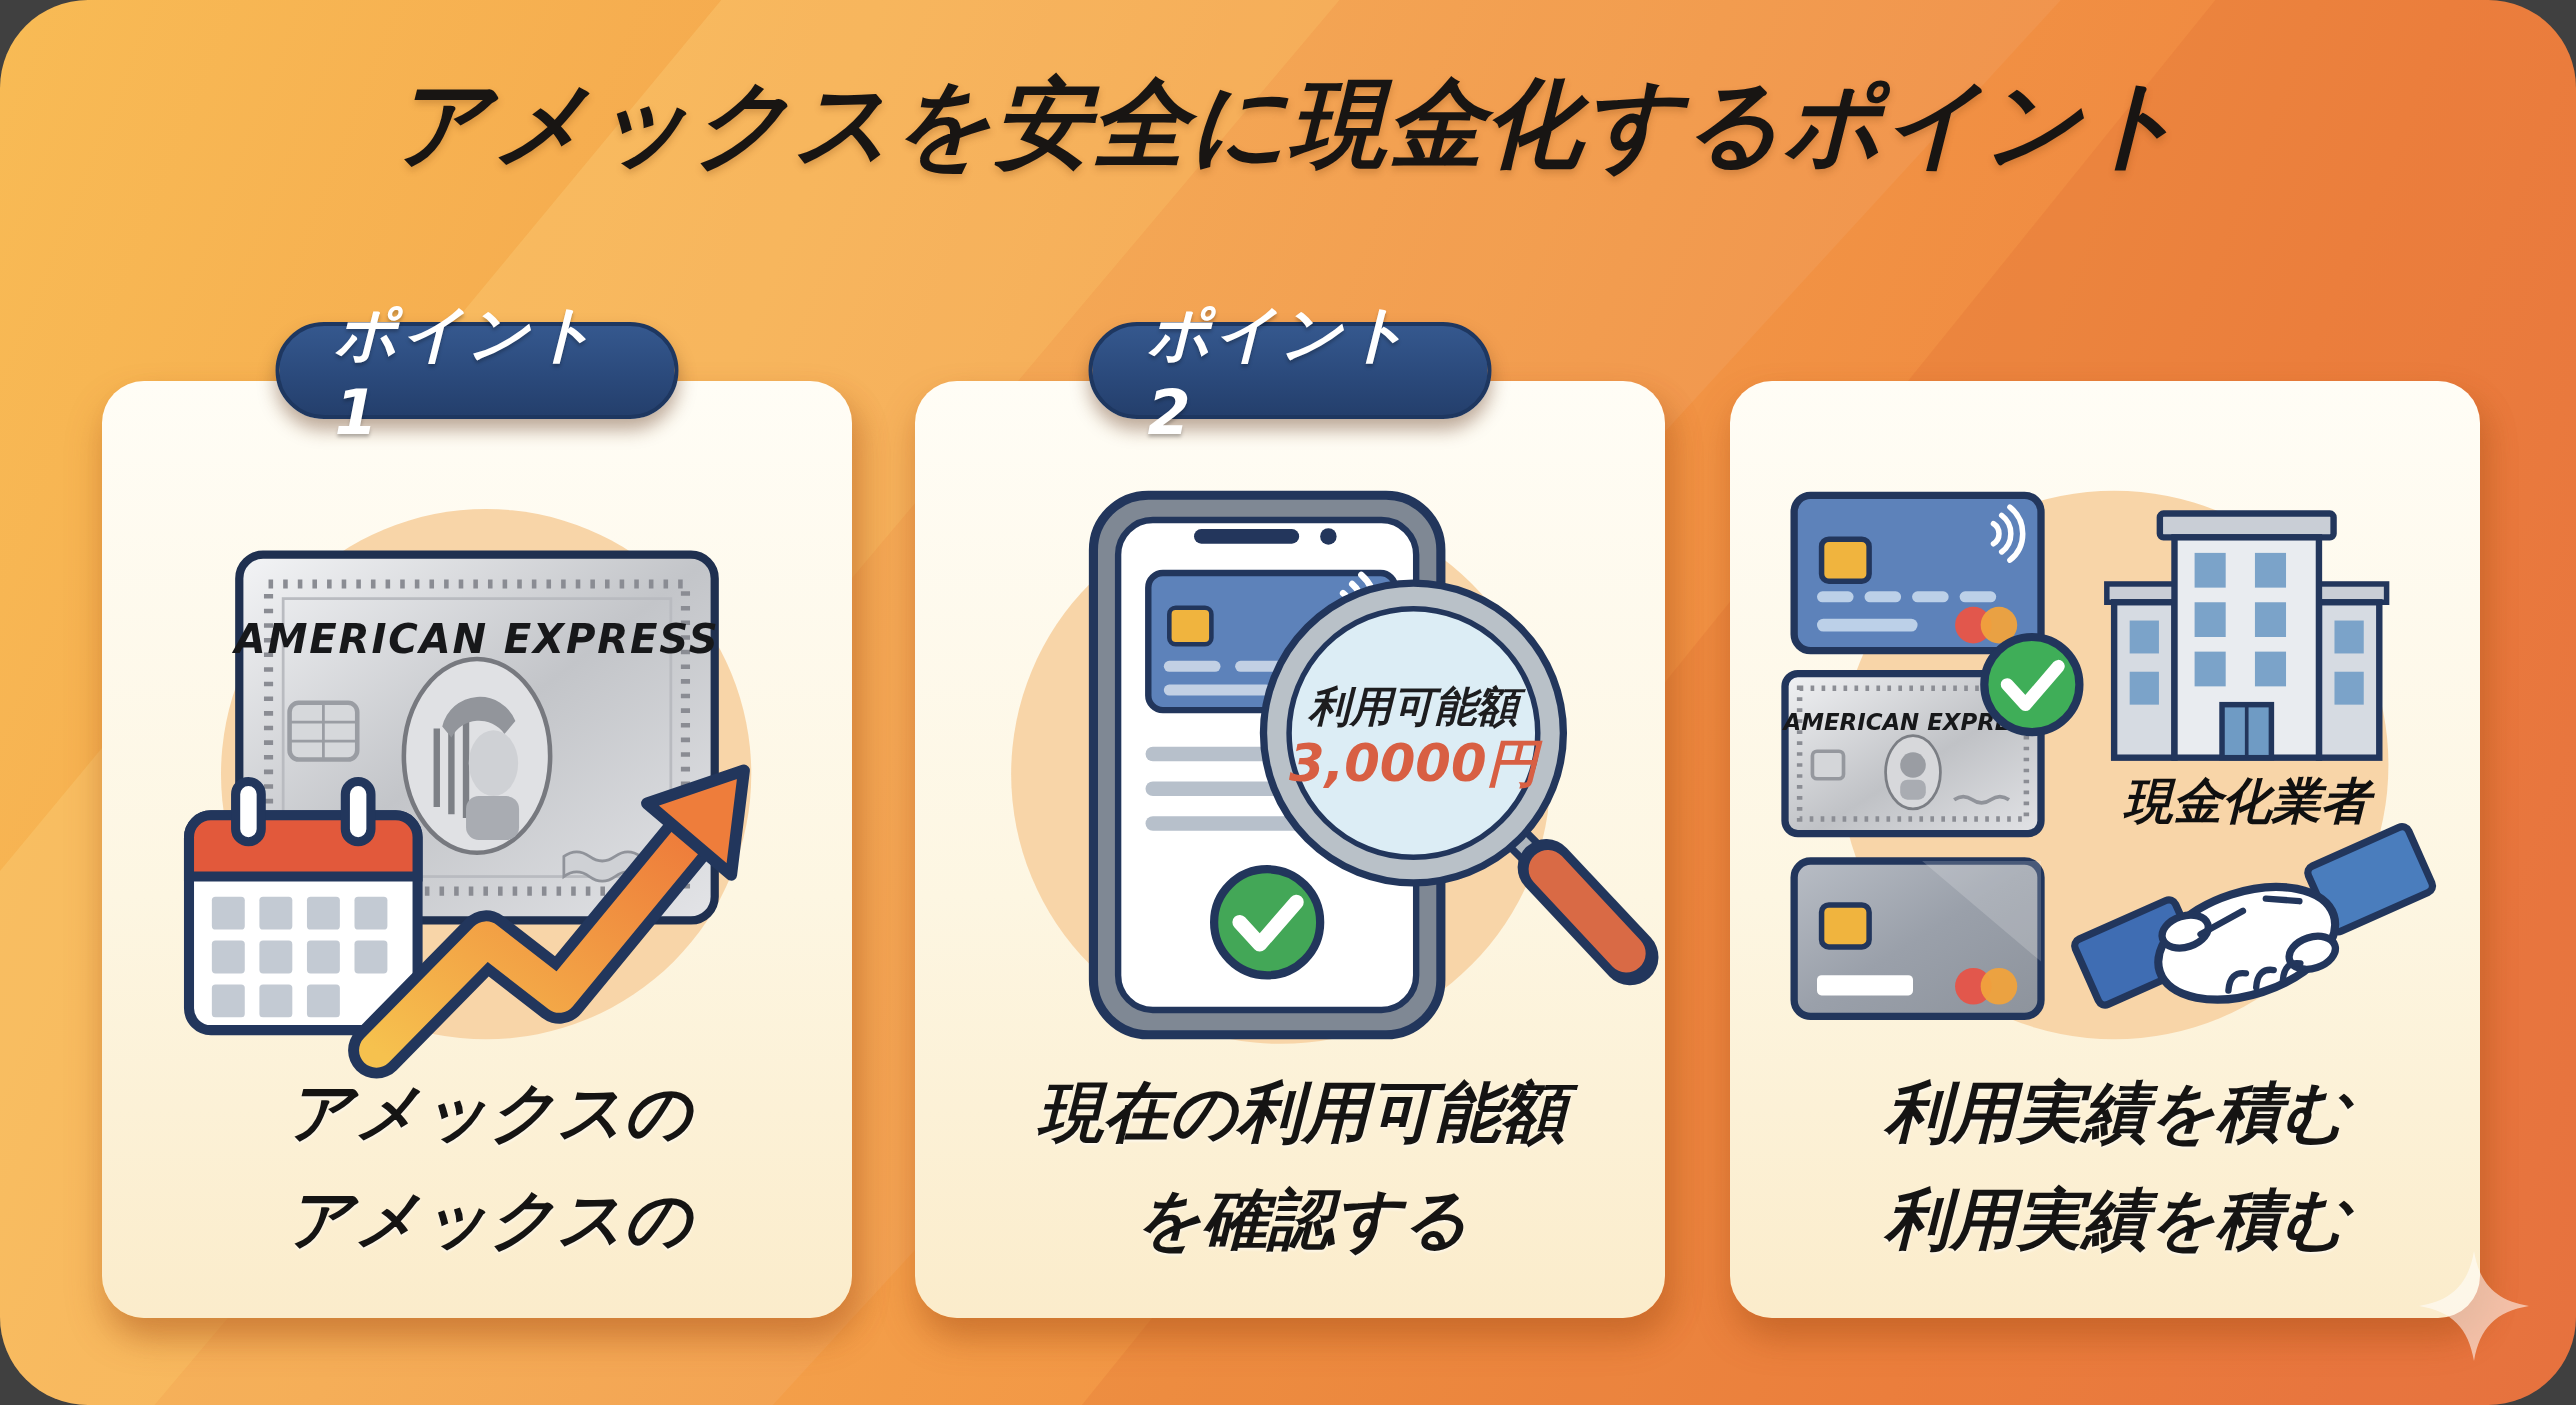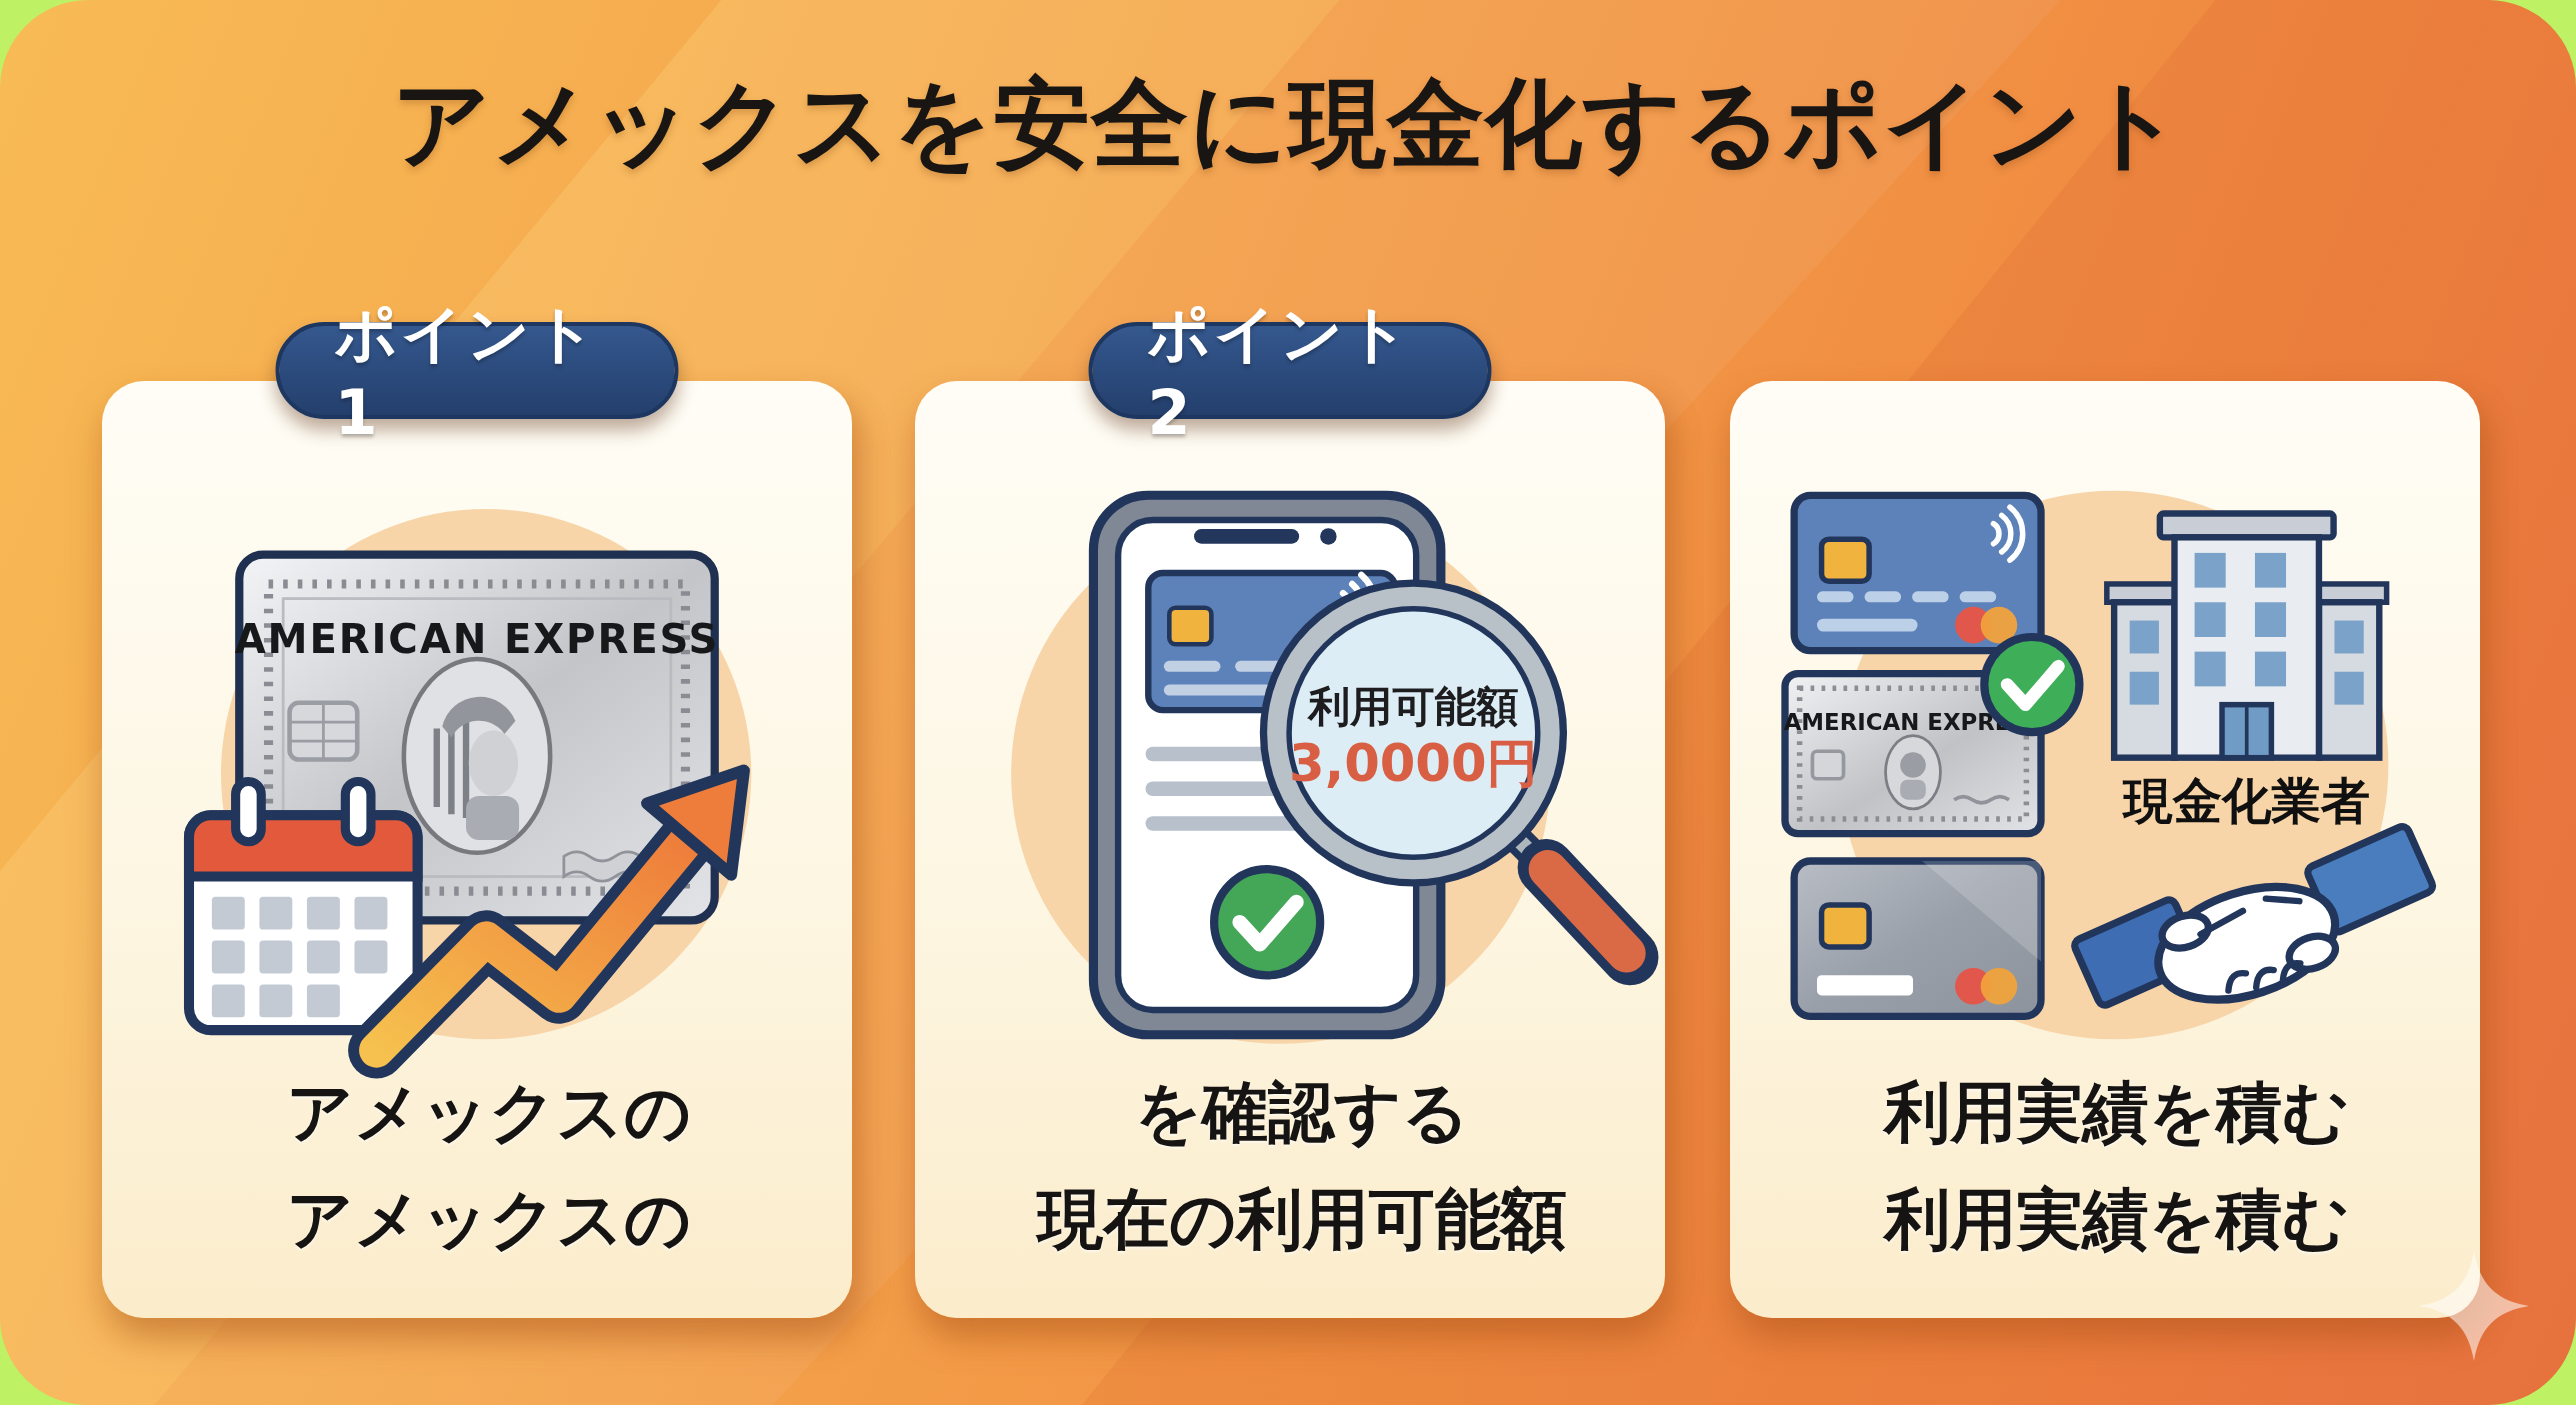--- a/index.html
+++ b/index.html
@@ -1,17 +1,17 @@
 <!DOCTYPE html>
 <html style="font-size:14.6px"><head>
 <meta charset="utf-8">
 <style>
   html,body{margin:0;padding:0;background:#ffffff;}
   body{width:2576px;height:1405px;overflow:hidden;font-family:"DejaVu Sans","Liberation Sans",sans-serif;}
-  .canvas{position:relative;width:2576px;height:1405px;background:#bef264;}
+  .canvas{position:relative;width:2576px;height:1405px;background:#404040;font-style:italic;}
   .poster{position:absolute;inset:0;border-radius:88px;overflow:hidden;
           background:linear-gradient(112deg,#f8bb55 0%,#f5a94e 28%,#f29645 55%,#ef8640 78%,#ea7743 100%);}
   .facet{position:absolute;inset:0;pointer-events:none;}
   .facet.f1{background:rgba(255,228,150,0.22);clip-path:polygon(28% 0,52% 0,6% 100%,0 100%,0 62%);}
   .facet.f2{background:rgba(255,255,255,0.06);clip-path:polygon(52% 0,80% 0,30% 100%,6% 100%);}
   .facet.f3{background:rgba(205,70,30,0.12);clip-path:polygon(86% 0,100% 0,100% 100%,42% 100%);}
   .title{position:absolute;top:60px;left:0;width:100%;text-align:center;
          font-size:97px;font-weight:800;color:#181513;letter-spacing:0.9px;
          text-shadow:0 3.7px 7.3px rgba(120,60,10,0.25);}
   .card{position:absolute;top:381px;width:750px;height:937px;border-radius:42px;
@@ -147,22 +147,22 @@
           <line x1="692" y1="464" x2="778" y2="556" stroke="#d96a45" stroke-width="42" stroke-linecap="round"></line>
           <circle cx="545" cy="315" r="150" fill="#dcedf5"></circle>
           <circle cx="545" cy="315" r="150" fill="none" stroke="#b9c1c8" stroke-width="26"></circle>
           <circle cx="545" cy="315" r="164" fill="none" stroke="#22365c" stroke-width="8"></circle>
           <circle cx="545" cy="315" r="136" fill="none" stroke="#22365c" stroke-width="6"></circle>
           <text x="545" y="302" text-anchor="middle" font-size="46" font-weight="800" fill="#1d1d1f">利用可能額</text>
           <text x="545" y="368" text-anchor="middle" font-size="56" font-weight="800" fill="#d85f43">3,0000円</text>
         </g>
       </svg>
       <div class="caption">
+        <div>現在の利用可能額</div>
         <div>を確認する</div>
-        <div>現在の利用可能額</div>
       </div>
     </div>
 
     <div class="card c3">
       <svg class="art" viewBox="0 0 820 700">
         <defs>
           <linearGradient id="c3silver" x1="0" y1="0" x2="1" y2="1">
             <stop offset="0" stop-color="#f1f2f4"></stop>
               <stop offset="0.55" stop-color="#c0c2c6"></stop>
               <stop offset="1" stop-color="#e2e3e6"></stop>

